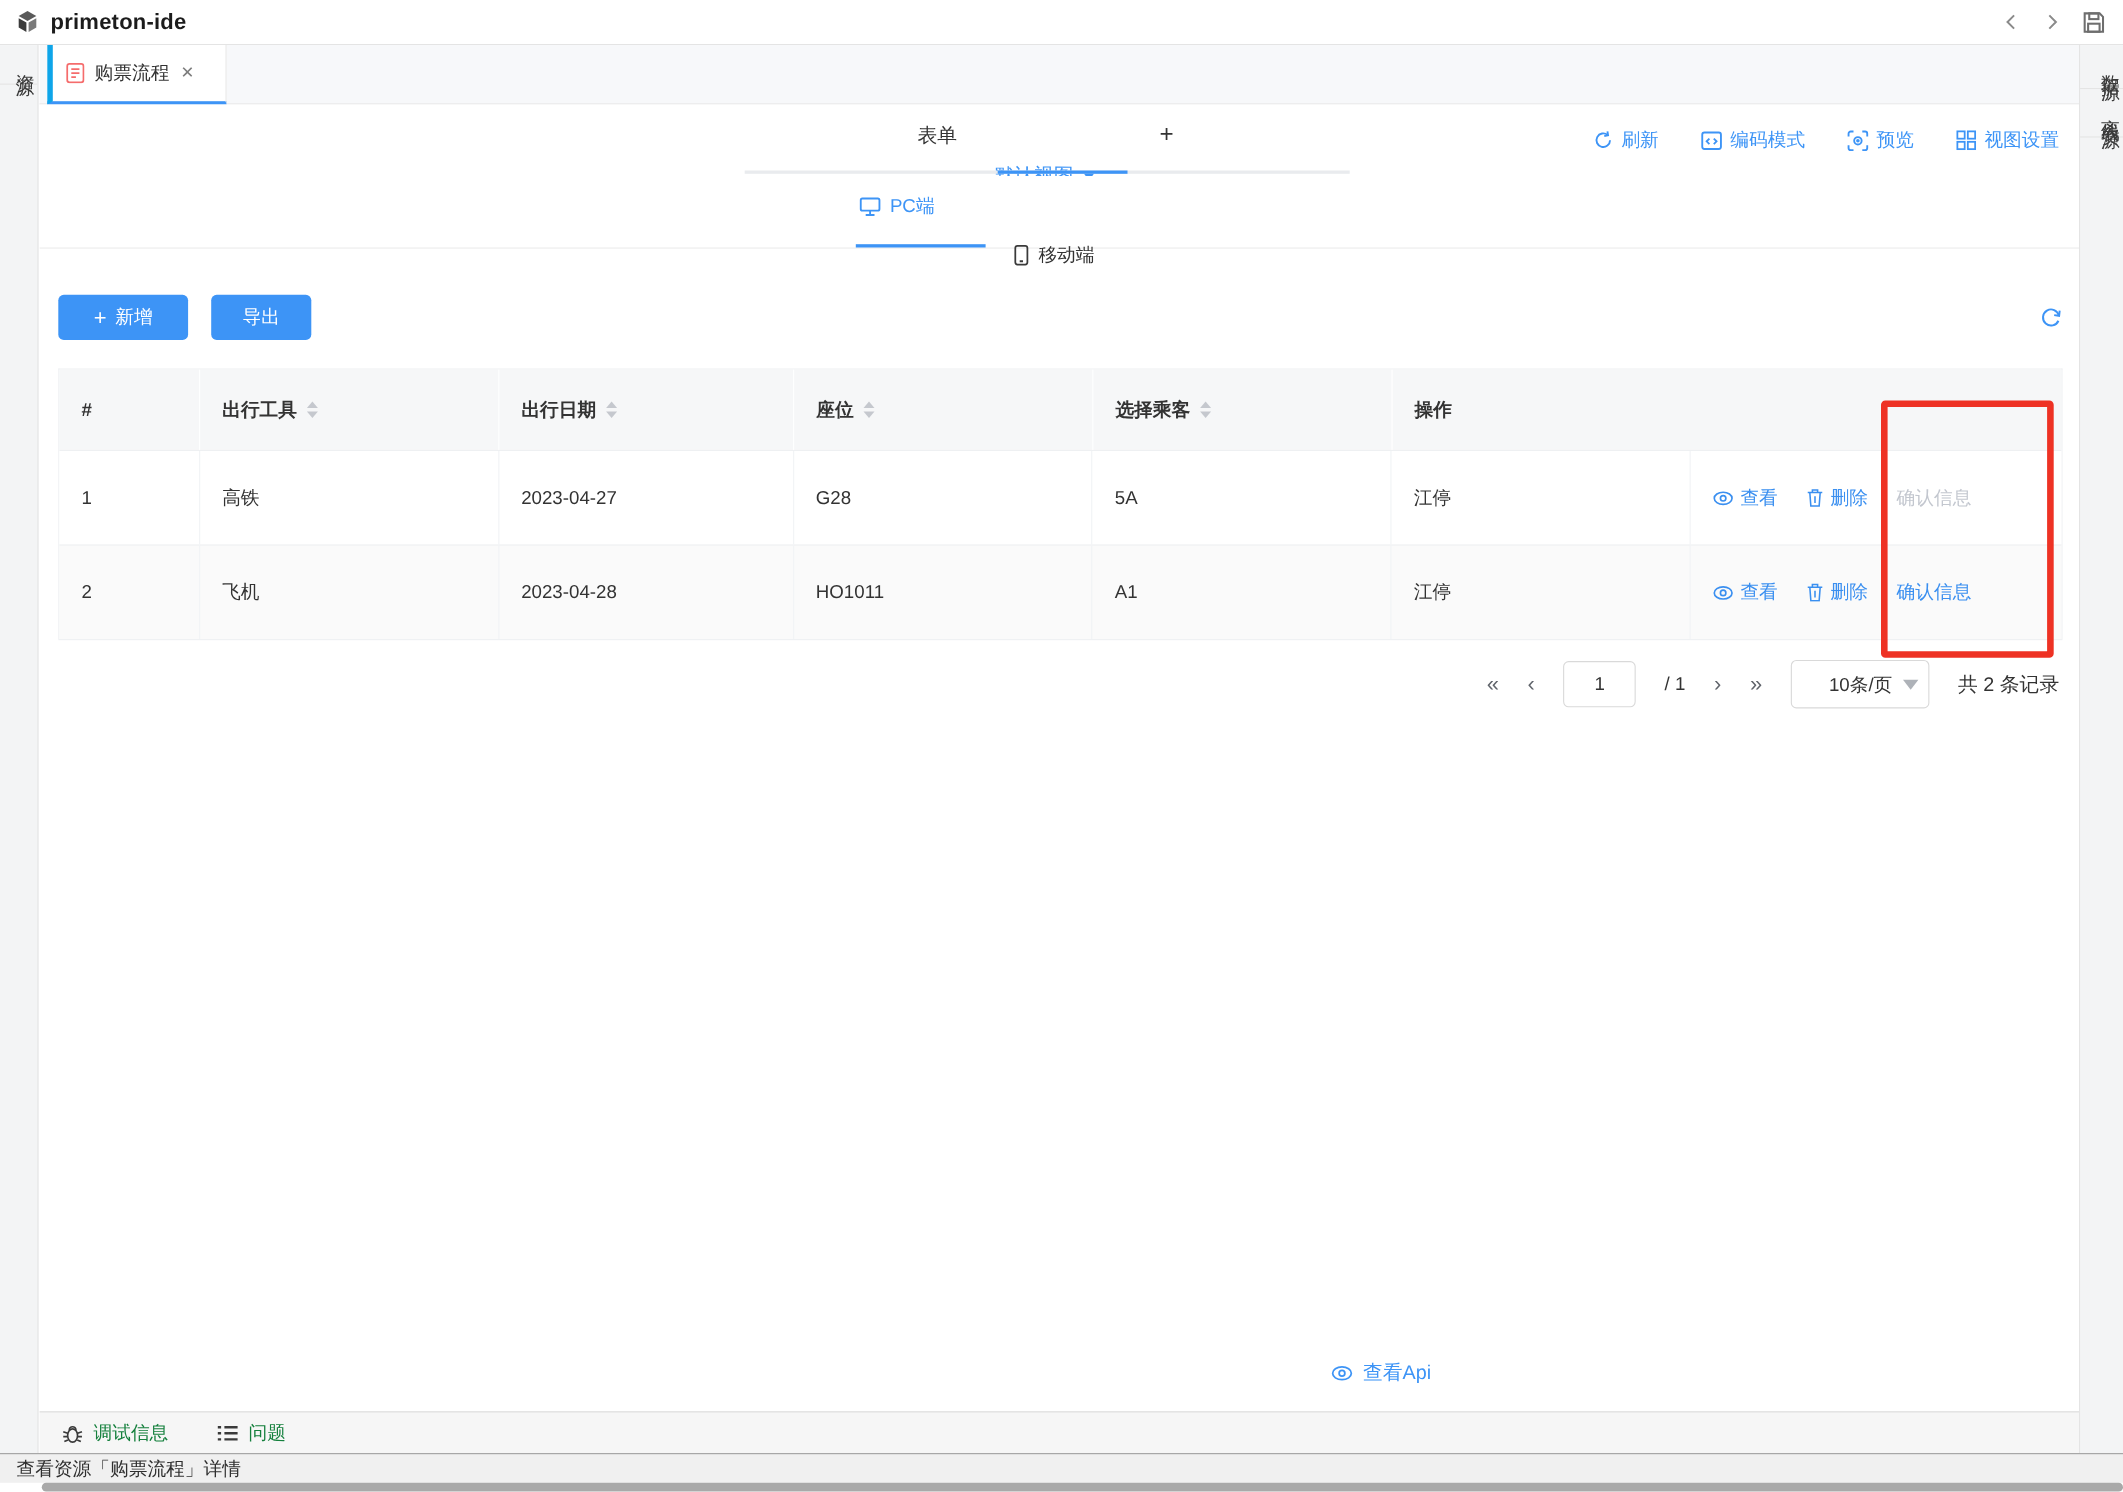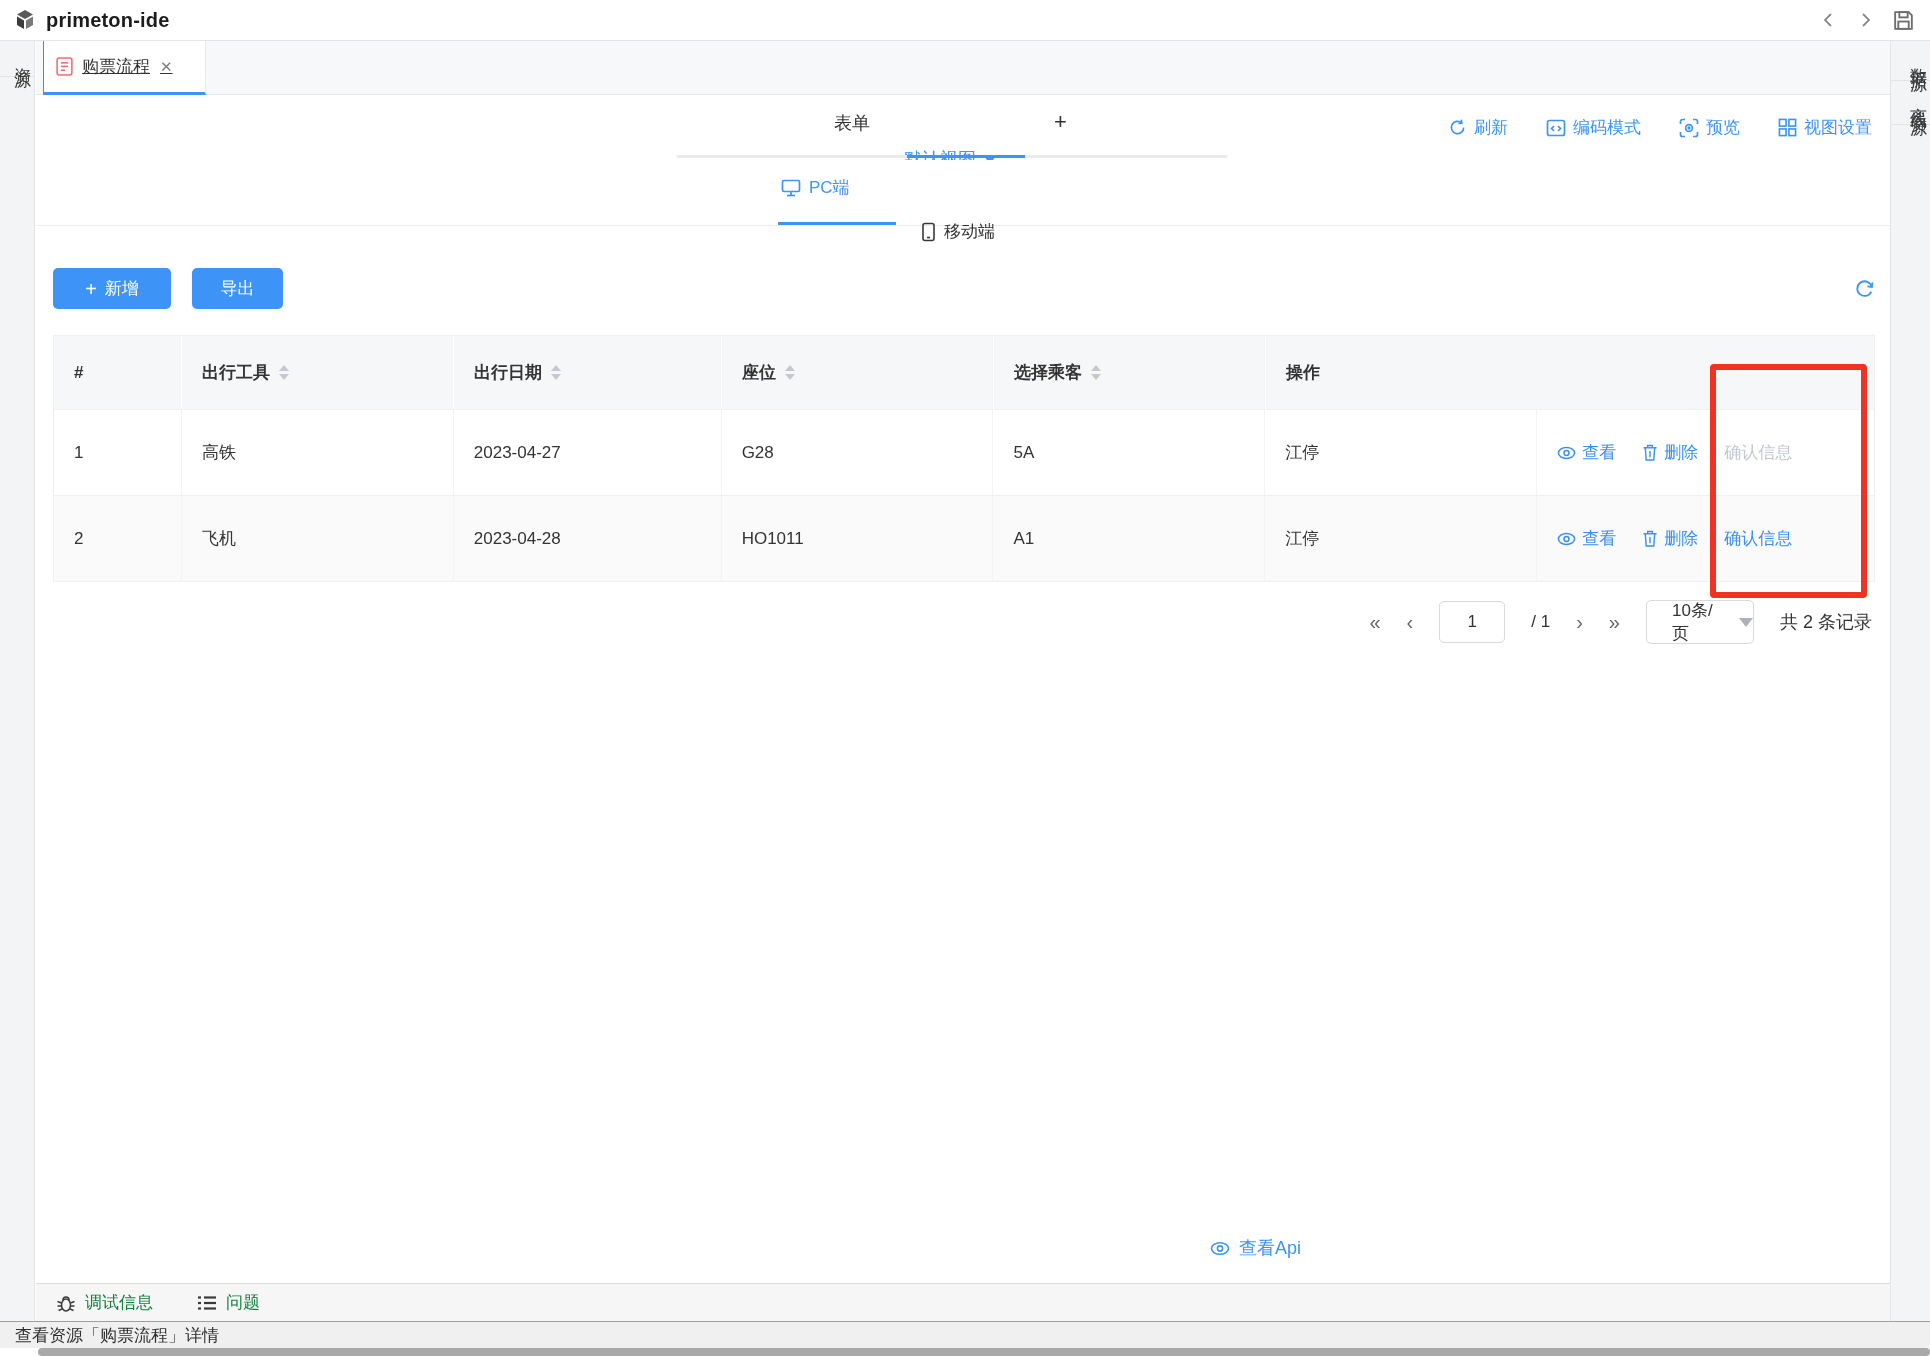--- a/index.html
+++ b/index.html
@@ -13,21 +13,21 @@
   .titlebar .tb-right { margin-left:auto; display:flex; align-items:center; gap:16px; padding-right:14px; color:#8a8a8a; }
   .tb-ic { cursor:pointer; display:flex; align-items:center; }
 
   
   .left-strip { position:absolute; left:0; top:41px; width:35px; height:1280px; background:#f3f4f5; border-right:1px solid #e4e4e4; }
   .right-strip { position:absolute; right:0; top:41px; width:40px; height:1280px; background:#f3f4f5; border-left:1px solid #e4e4e4; }
   .strip-item { writing-mode:vertical-rl; text-orientation:upright; margin:0 auto; padding:13px 0 14px; font-size:17px; color:#3a3a3a; letter-spacing:4px; cursor:pointer; display:block; text-align:center; width:100%; border-bottom:1px solid #e4e4e4; }
 
   
   .tabstrip { position:absolute; left:36px; top:41px; width:1854px; height:54px; background:#f7f8fa; border-bottom:1px solid #e6e6e6; }
-  .editor-tab { position:absolute; left:7px; top:0; height:54px; width:163px; background:#fff; border-left:1px solid #0ea5e9; border-right:1px solid #e8e8e8; border-bottom:3px solid #3d94f6; display:flex; align-items:center; padding:0 12px; cursor:pointer;text-decoration:underline; }
+  .editor-tab { position:absolute; left:7px; top:0; height:54px; width:163px; background:#fff; border-left:5px solid #0ea5e9; border-right:1px solid #e8e8e8; border-bottom:3px solid #3d94f6; display:flex; align-items:center; padding:0 12px; cursor:pointer; }
   .editor-tab .tab-label { font-size:17px; color:#333; margin:0 10px 0 9px; }
   .editor-tab .close { font-size:15px; color:#7d7d7d; cursor:pointer; line-height:1; }
 
   
   .viewbar { position:absolute; left:36px; top:95px; width:1854px; height:65px; background:#fff; }
   .view-tab { position:absolute; top:16px; font-size:18px; cursor:pointer; color:#333; }
   .view-tab.active { color:#3d94f6; }
   .caret-down { display:inline-block; width:0; height:0; border-left:6px solid transparent; border-right:6px solid transparent; border-top:8px solid #3d94f6; vertical-align:middle; margin-left:8px; }
   .tab-track { position:absolute; left:641px; top:60px; width:550px; height:3px; background:#e9ebee; }
   .tab-track-active { position:absolute; left:871px; top:60px; width:118px; height:3px; background:#3d94f6; }
@@ -67,21 +67,21 @@
   .op-gap { width:26px; }
 
   
   .red-rect { position:absolute; left:1710px; top:364px; width:157px; height:234px; border:6px solid #ee3224; border-radius:4px; z-index:40; pointer-events:none; }
 
   
   .pager { position:absolute; top:600px; right:58px; height:44px; display:flex; align-items:center; gap:26px; font-size:18px; color:#5f6368; }
   .pg-nav { font-size:20px; color:#60646b; cursor:pointer; line-height:1; }
   .pg-input { width:66px; height:42px; border:1px solid #d9d9d9; border-radius:5px; text-align:center; font-size:17px; color:#333; font-family:inherit; background:#fff; }
   .pg-total-pages { color:#333; font-size:17px; }
-  .pg-size { width:108px; height:44px; border:1px solid #d9d9d9; border-radius:5px; background:#fff; display:flex; align-items:center; justify-content:center; gap:10px; font-size:17px; color:#333; cursor:pointer;padding-left:25px; }
+  .pg-size { width:126px; height:44px; border:1px solid #d9d9d9; border-radius:5px; background:#fff; display:flex; align-items:center; justify-content:center; gap:10px; font-size:17px; color:#333; cursor:pointer;padding-left:25px; }
   .pg-size .sel-caret { width:0;height:0;border-left:7px solid transparent;border-right:7px solid transparent;border-top:9px solid #aeb2b8; }
   .pg-records { color:#333; font-size:18px; }
 
   
   .api-link { position:absolute; left:1210px; top:1236px; display:flex; align-items:center; gap:9px; color:#3d94f6; font-size:18px; cursor:pointer; }
 
   
   .bottom-panel { position:absolute; left:36px; top:1283px; width:1854px; height:38px; background:#f6f6f6; border-top:1px solid #dcdcdc; display:flex; align-items:center; gap:44px; padding-left:20px; }
   .panel-item { display:flex; align-items:center; gap:9px; font-size:17px; color:#15803d; cursor:pointer; }
   .statusbar { position:absolute; left:0; top:1321px; width:1930px; height:27px; background:#f0f0f0; border-top:1px solid #9f9f9f; display:flex; align-items:center; padding-left:15px; font-size:17px; color:#2f2f2f; }

